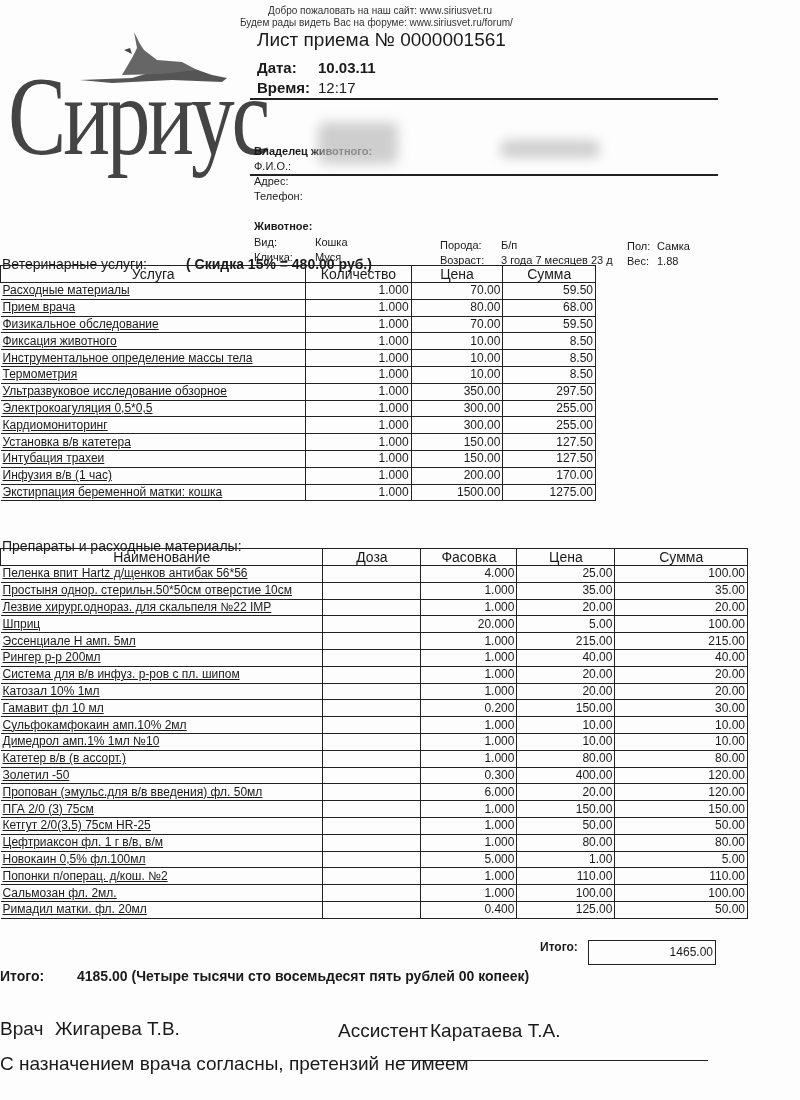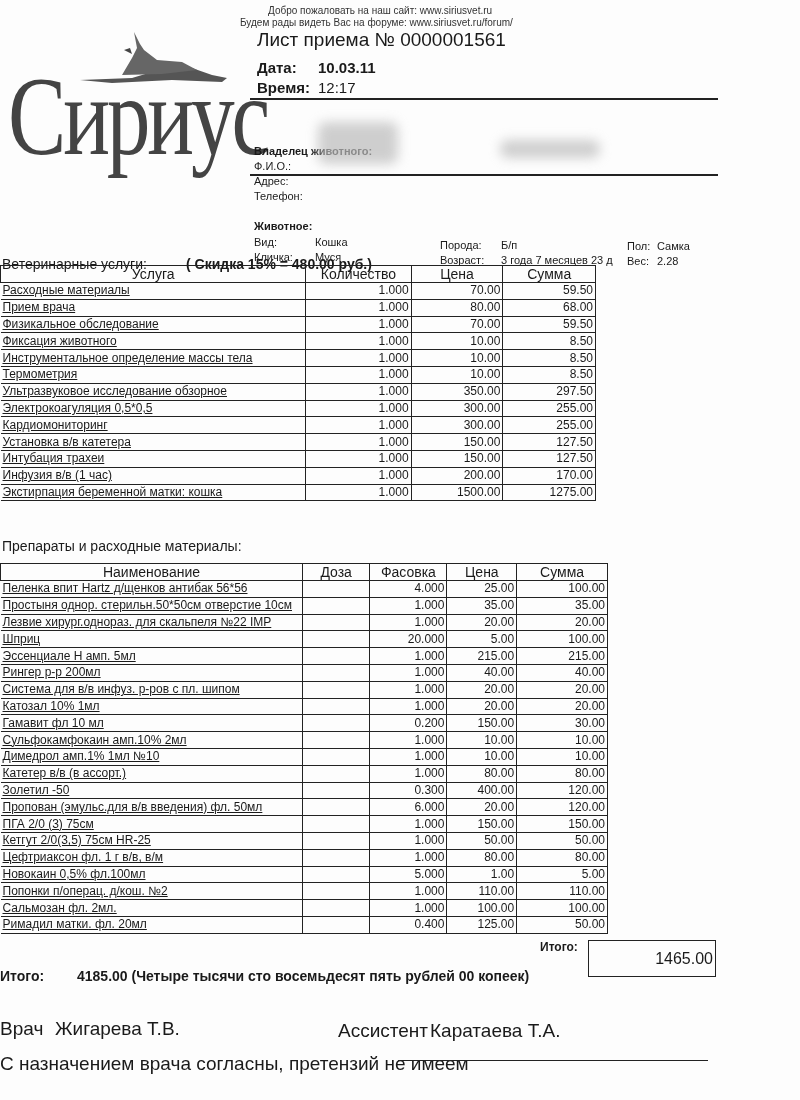--- a/index.html
+++ b/index.html
@@ -24,21 +24,21 @@
   .lbl { font-size: 11px; margin-top: 39px; }
   .blur { background: #bbb; filter: blur(6px); border-radius: 8px; opacity: .7; }
   .section { font-size: 14px; }
   .bold { font-weight: bold; }
   table.grid { position: absolute; border-collapse: collapse; font-size: 12px; left: 0; }
   table.grid td, table.grid th { border: 1px solid #222; padding: 0 2px; height: 15.8px; line-height: 15px; white-space: nowrap; overflow: hidden; }
   table.grid th { font-weight: normal; font-size: 14px; height: 16px; }
   table.grid td.num { text-align: right; }
   table.grid td.name { border-left: none; text-decoration: underline; }
   .total-lbl { font-size: 12px; font-weight: bold; }
-  .total-box { border: 1px solid #222; font-size: 16px; text-align: right; padding: 10px 2px; height: 15px; line-height: 15px; }
+  .total-box { border: 1px solid #222; font-size: 12px; text-align: right; padding: 4px 2px; height: 15px; line-height: 15px; }
   .grand { left: 0; top: 968px; font-size: 14px; font-weight: bold; }
   .sig { font-size: 19px; margin-top: 12px; }
   .line { left: 398px; top: 1060px; width: 310px; height: 1px; background: #222; }
 </style>
 </head>
 <body>
 
 <svg class="abs dog" width="160" height="55" viewBox="0 0 160 55">
   <path d="M8 50 L60 48 L80 42 L95 40 L120 38 L140 45 L155 48 L150 52 L100 50 L40 53 Z" fill="#555"></path>
   <path d="M50 45 L60 28 L65 18 L62 2 L68 14 L72 20 L85 30 L110 32 L125 40 L90 44 Z" fill="#666"></path>
@@ -68,21 +68,21 @@
 <div class="abs lbl" style="left:315px;top:197px">Кошка</div>
 <div class="abs lbl" style="left:254px;top:212px">Кличка:</div>
 <div class="abs lbl" style="left:315px;top:212px">Муся</div>
 <div class="abs lbl" style="left:440px;top:200px">Порода:</div>
 <div class="abs lbl" style="left:501px;top:200px">Б/п</div>
 <div class="abs lbl" style="left:440px;top:215px">Возраст:</div>
 <div class="abs lbl" style="left:501px;top:215px">3 года 7 месяцев 23 д</div>
 <div class="abs lbl" style="left:627px;top:201px">Пол:</div>
 <div class="abs lbl" style="left:657px;top:201px">Самка</div>
 <div class="abs lbl" style="left:627px;top:216px">Вес:</div>
-<div class="abs lbl" style="left:657px;top:216px">2.28</div>
+<div class="abs lbl" style="left:657px;top:216px">1.88</div>
 
 <div class="abs section" style="left:2px;top:256px">Ветеринарные услуги:</div>
 <div class="abs section bold" style="left:186px;top:256px">( Скидка 15% = 480.00 руб.)</div>
 
 <table class="grid" id="services-table" style="top:265px;width:596px">
   <colgroup>
       <col style="width:343px">
       <col style="width:124px">
       <col style="width:124px">
       <col style="width:125px">
@@ -172,21 +172,21 @@
         <td class="name">Экстирпация беременной матки: кошка</td>
         <td class="num">1.000</td>
         <td class="num">1500.00</td>
         <td class="num">1275.00</td>
       </tr>
     </tbody>
 </table>
 
 <div class="abs section" style="left:2px;top:538px">Препараты и расходные материалы:</div>
 
-<table class="grid" id="materials-table" style="top:563px;width:608px">
+<table class="grid" id="materials-table" style="top:548px;width:748px">
   <colgroup>
       <col style="width:309px">
       <col style="width:94px">
       <col style="width:92px">
       <col style="width:94px">
       <col style="width:127px">
     </colgroup>
   <thead>
       <tr>
     <th class="name">Наименование</th>

